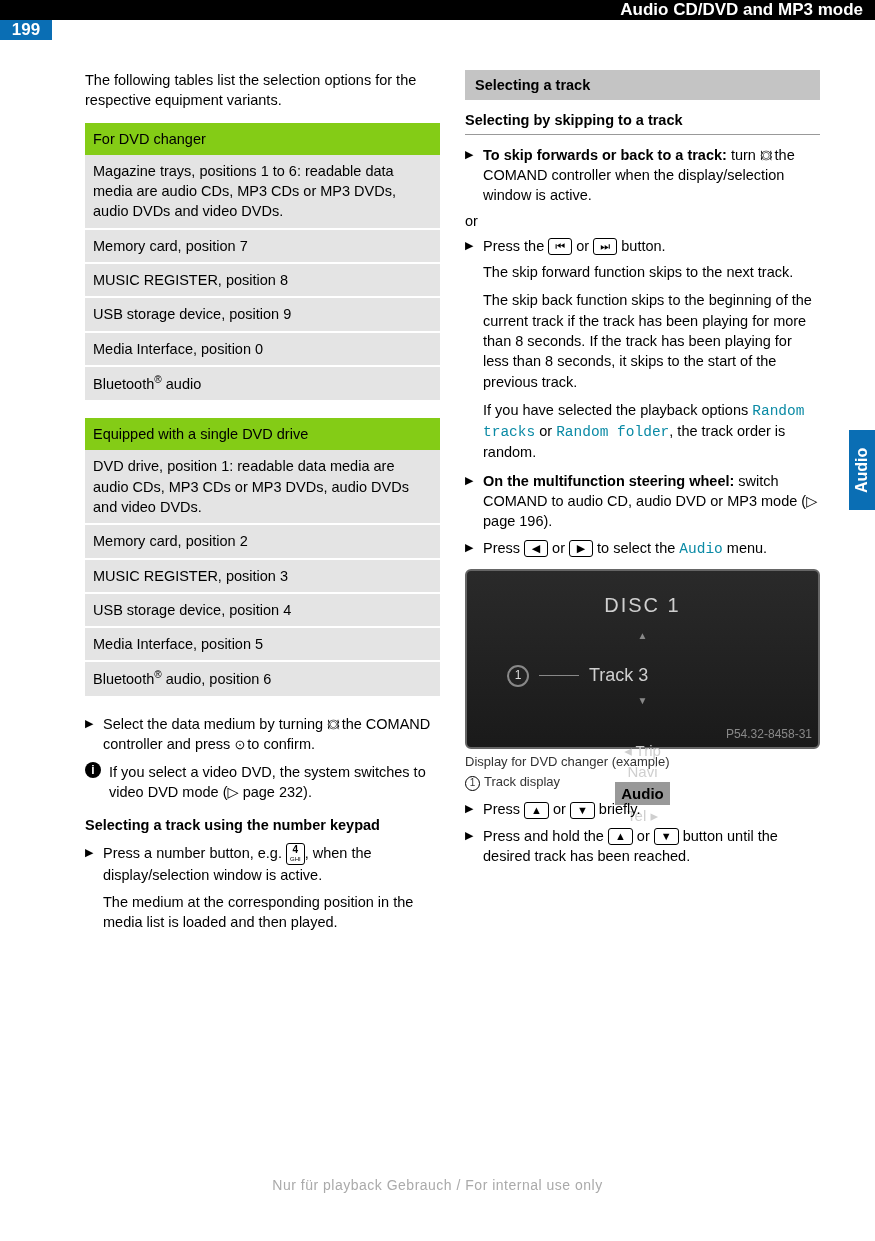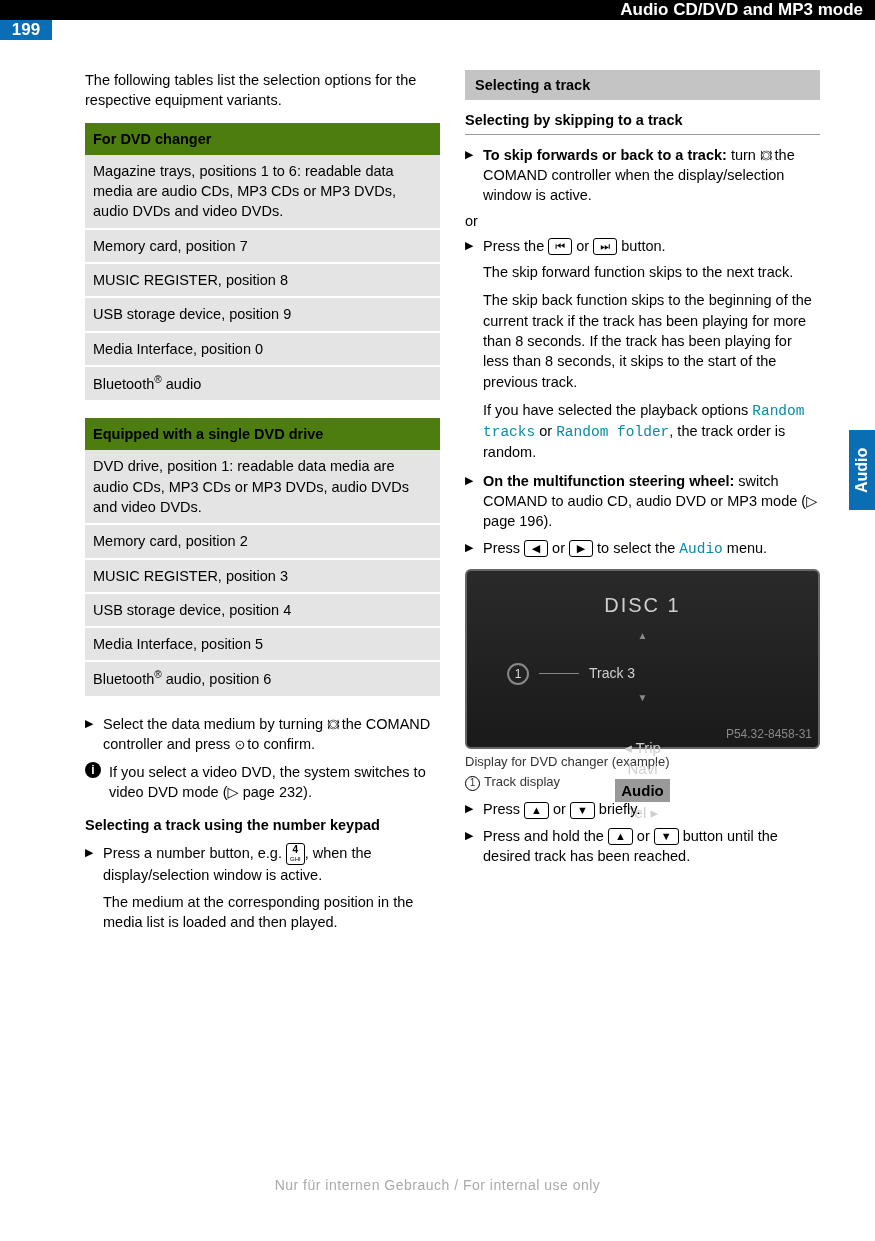--- a/index.html
+++ b/index.html
@@ -64,22 +64,22 @@
     line-height: 1.4;
   }
   .para { margin-bottom: 12px; break-inside: avoid-column; }
   .table {
     width: 100%;
     margin-bottom: 16px;
     border-collapse: collapse;
     break-inside: avoid-column;
   }
   .table-header {
-    background: #4d7c0f;
-    font-weight: bold;
+    background: #84cc16;
+    font-weight: normal;
     padding: 6px 8px;
   }
   .table-row {
     background: #e4e4e4;
     padding: 6px 8px;
     border-bottom: 2px solid #fff;
   }
   .step {
     position: relative;
     padding-left: 18px;
@@ -190,21 +190,21 @@
     width: 22px;
     height: 22px;
     border: 2px solid #888;
     border-radius: 50%;
     display: flex;
     align-items: center;
     justify-content: center;
     font-size: 12px;
     background: #222;
   }
-  .track-text { font-size: 14px; color: #cfcfcf; }
+  .track-text { font-size: 18px; color: #cfcfcf; }
   .menu-row {
     display: flex;
     justify-content: space-between;
     align-items: center;
     margin-top: 32px;
     font-size: 15px;
     color: #cfcfcf;
     flex-direction: column;
   }
   .menu-audio {
@@ -351,13 +351,13 @@
   </div>
 
   <div class="step">
     <span class="marker">▶</span>
     <span><span>Press and hold the </span><span class="btn">▲</span><span> or </span><span class="btn">▼</span><span> button until the desired track has been reached.</span></span>
   </div>
 
 
 </div>
 
-<div class="footer">Nur für internen Gebrauch / For internal use only</div>
+<div class="footer">Nur für playback Gebrauch / For internal use only</div>
 
 </body></html>

